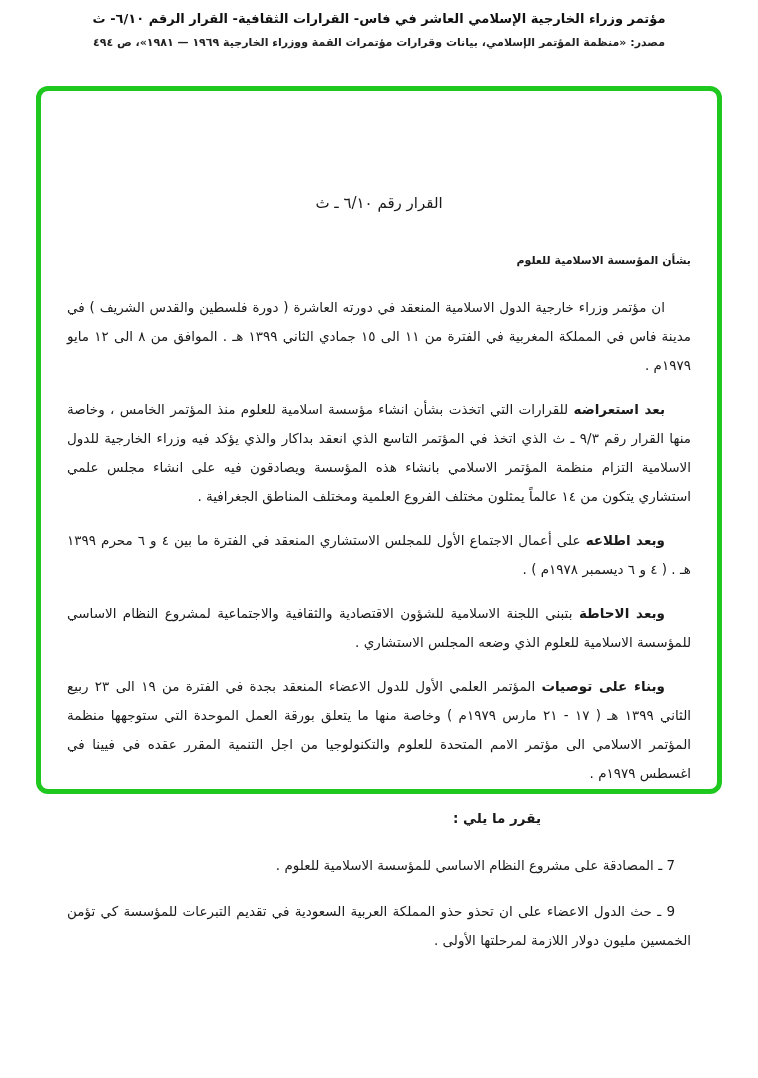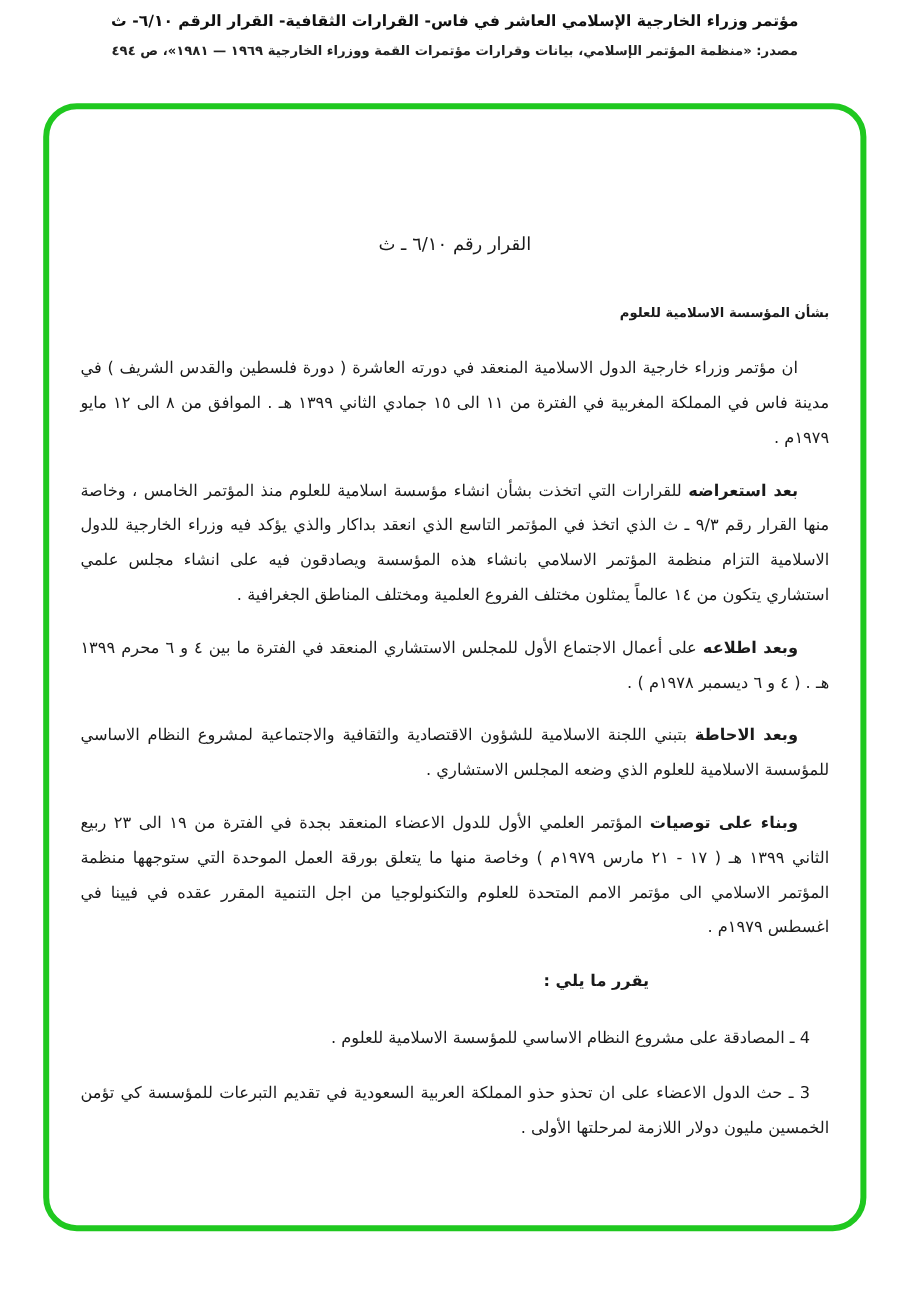--- a/index.html
+++ b/index.html
@@ -32,23 +32,23 @@
     font-size: 11px;
     font-weight: bold;
     color: #222;
     letter-spacing: 0.2px;
   }
   .green-frame {
     position: absolute;
     left: 36px;
     top: 86px;
     width: 686px;
-    height: 940px;
+    height: 708px;
     border: 5px solid #1fc81f;
-    border-radius: 28px;
+    border-radius: 12px;
     background: #ffffff;
   }
   .doc-content {
     direction: rtl;
     padding: 96px 26px 0 26px;
     font-size: 13.5px;
     line-height: 2.15;
     text-align: justify;
   }
   .doc-title {
@@ -100,17 +100,17 @@
     <p class="para"><b class="lead">بعد استعراضه</b><span> للقرارات التي اتخذت بشأن انشاء مؤسسة اسلامية للعلوم منذ المؤتمر الخامس ، وخاصة منها القرار رقم ٩/٣ ـ ث الذي اتخذ في المؤتمر التاسع الذي انعقد بداكار والذي يؤكد فيه وزراء الخارجية للدول الاسلامية التزام منظمة المؤتمر الاسلامي بانشاء هذه المؤسسة ويصادقون فيه على انشاء مجلس علمي استشاري يتكون من ١٤ عالماً يمثلون مختلف الفروع العلمية ومختلف المناطق الجغرافية .</span></p>
 
     <p class="para"><b class="lead">وبعد اطلاعه</b><span> على أعمال الاجتماع الأول للمجلس الاستشاري المنعقد في الفترة ما بين ٤ و ٦ محرم ١٣٩٩ هـ . ( ٤ و ٦ ديسمبر ١٩٧٨م ) .</span></p>
 
     <p class="para"><b class="lead">وبعد الاحاطة</b><span> بتبني اللجنة الاسلامية للشؤون الاقتصادية والثقافية والاجتماعية لمشروع النظام الاساسي للمؤسسة الاسلامية للعلوم الذي وضعه المجلس الاستشاري .</span></p>
 
     <p class="para"><b class="lead">وبناء على توصيات</b><span> المؤتمر العلمي الأول للدول الاعضاء المنعقد بجدة في الفترة من ١٩ الى ٢٣ ربيع الثاني ١٣٩٩ هـ ( ١٧ - ٢١ مارس ١٩٧٩م ) وخاصة منها ما يتعلق بورقة العمل الموحدة التي ستوجهها منظمة المؤتمر الاسلامي الى مؤتمر الامم المتحدة للعلوم والتكنولوجيا من اجل التنمية المقرر عقده في فيينا في اغسطس ١٩٧٩م .</span></p>
 
     <p class="decides">يقرر ما يلي :</p>
 
-    <p class="item">4 ـ المصادقة على مشروع النظام الاساسي للمؤسسة الاسلامية للعلوم .</p>
-    <p class="item">3 ـ حث الدول الاعضاء على ان تحذو حذو المملكة العربية السعودية في تقديم التبرعات للمؤسسة كي تؤمن الخمسين مليون دولار اللازمة لمرحلتها الأولى .</p>
+    <p class="item">7 ـ المصادقة على مشروع النظام الاساسي للمؤسسة الاسلامية للعلوم .</p>
+    <p class="item">9 ـ حث الدول الاعضاء على ان تحذو حذو المملكة العربية السعودية في تقديم التبرعات للمؤسسة كي تؤمن الخمسين مليون دولار اللازمة لمرحلتها الأولى .</p>
 
   </div>
 </div>
 
 </body></html>

